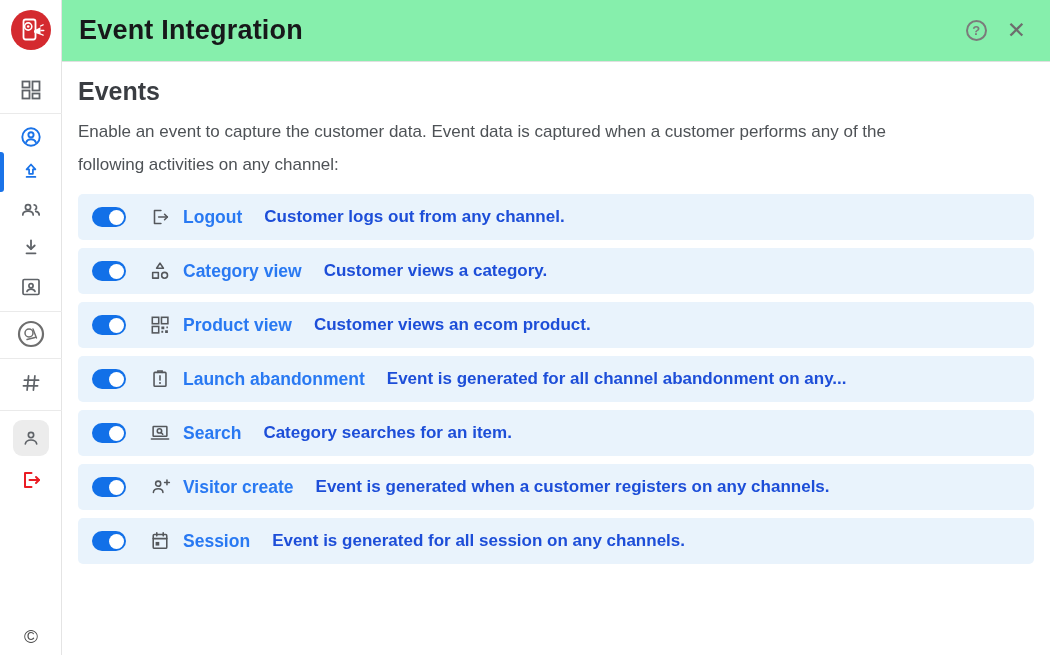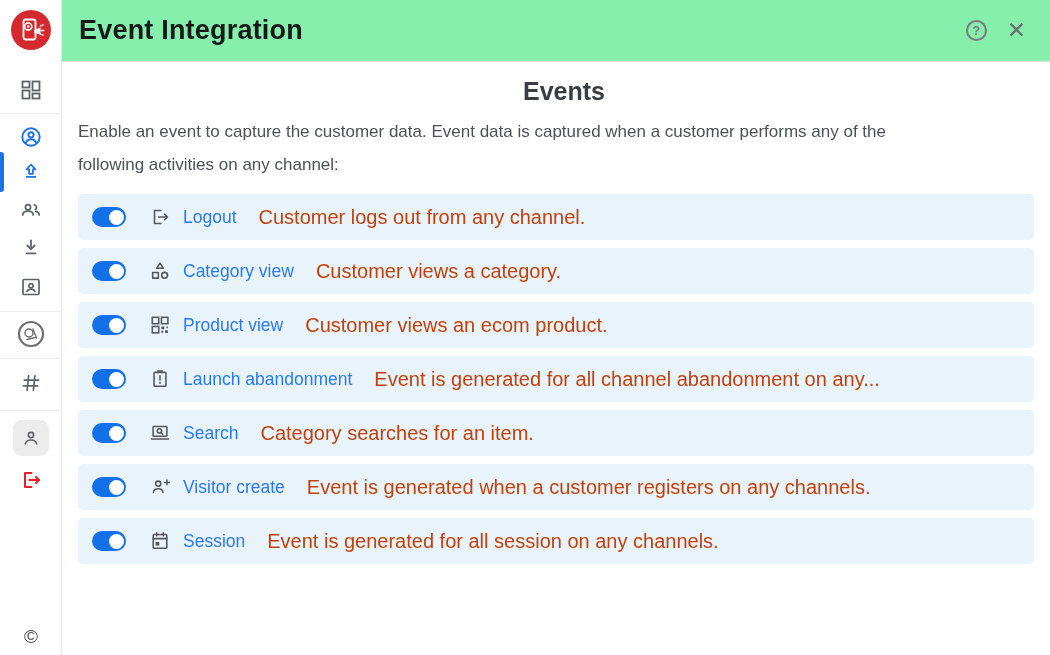--- a/index.html
+++ b/index.html
@@ -28,33 +28,33 @@
     border-bottom:1px solid #e0e0e0; display:flex; align-items:center; background:#86efac; }
   .title { margin-left:17px; font-size:27px; font-weight:700; color:#17181a; letter-spacing:.2px; }
   .header-actions { margin-left:auto; margin-right:24px; display:flex; gap:20px; align-items:center; }
   .help-btn { width:21px; height:21px; border:2px solid #7b7b7b; border-radius:50%;
     color:#7b7b7b; font-size:13px; font-weight:700; display:flex; align-items:center;
     justify-content:center; cursor:pointer; line-height:1; }
   .close-btn { color:#6d6d6d; font-size:23px; line-height:1; cursor:pointer; font-weight:400; }
 
   
   .main { position:absolute; left:62px; top:62px; width:988px; height:593px; overflow:hidden; }
-  .events-heading { margin:15px 0 0 16px; font-size:25px; font-weight:700; color:#3a3d42;text-align:center; }
+  .events-heading { margin:15px 0 0 16px; font-size:25px; font-weight:700; color:#3a3d42; }
   .events-desc { margin:9px 0 0 16px; font-size:17px; line-height:33px; color:#4e5256; max-width:820px; }
   .rows { margin:13px 16px 0 16px; }
   .row { height:46px; margin-bottom:8px; background:#e9f3fc; border-radius:5px;
-    display:flex; align-items:center; padding:0 14px; }
+    display:flex; align-items:center; padding:0 14px;font-weight:bold; }
   .toggle { width:34px; height:20px; border-radius:10px; background:#1270e8;
     position:relative; flex:none; margin-right:23px; cursor:pointer; }
   .toggle::after { content:""; position:absolute; right:2.5px; top:2.5px; width:15px;
     height:15px; background:#fff; border-radius:50%; }
   .row-icon { width:22px; height:22px; color:#54575b; flex:none; margin-right:12px; }
   .row-icon svg { width:22px; height:22px; display:block; }
   .row-label { color:#2979f2; font-size:17.5px; margin-right:22px; white-space:nowrap; cursor:pointer; }
-  .row-desc { color:#c2410c; font-size:20px; white-space:nowrap; overflow:hidden; }
+  .row-desc { color:#1d4ed8; font-size:17px; white-space:nowrap; overflow:hidden; }
 </style>
 </head>
 <body>
 
 <div class="stage">
 
   <nav class="sidebar">
     <div class="s-item" style="top:9px">
       <svg width="42" height="42" viewBox="0 0 42 42">
         <circle cx="21" cy="21" r="20" fill="#d42a2f"></circle>

